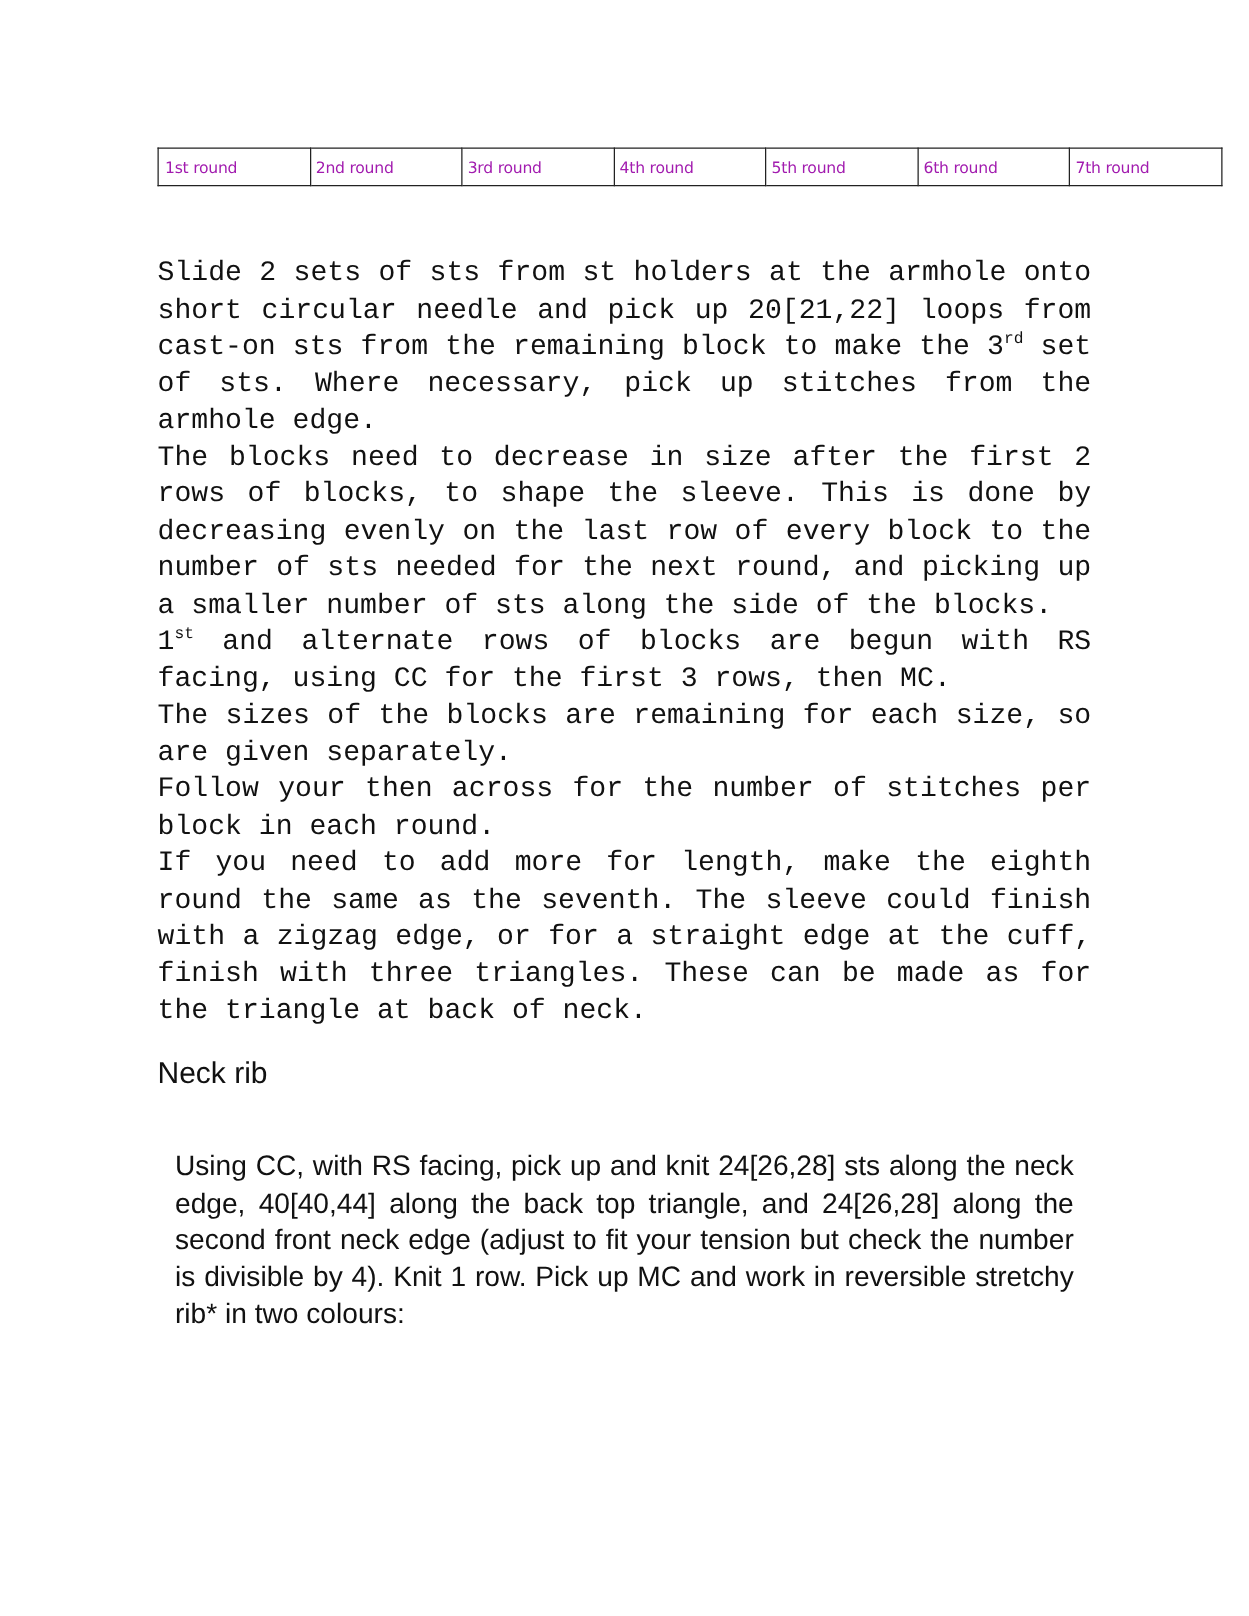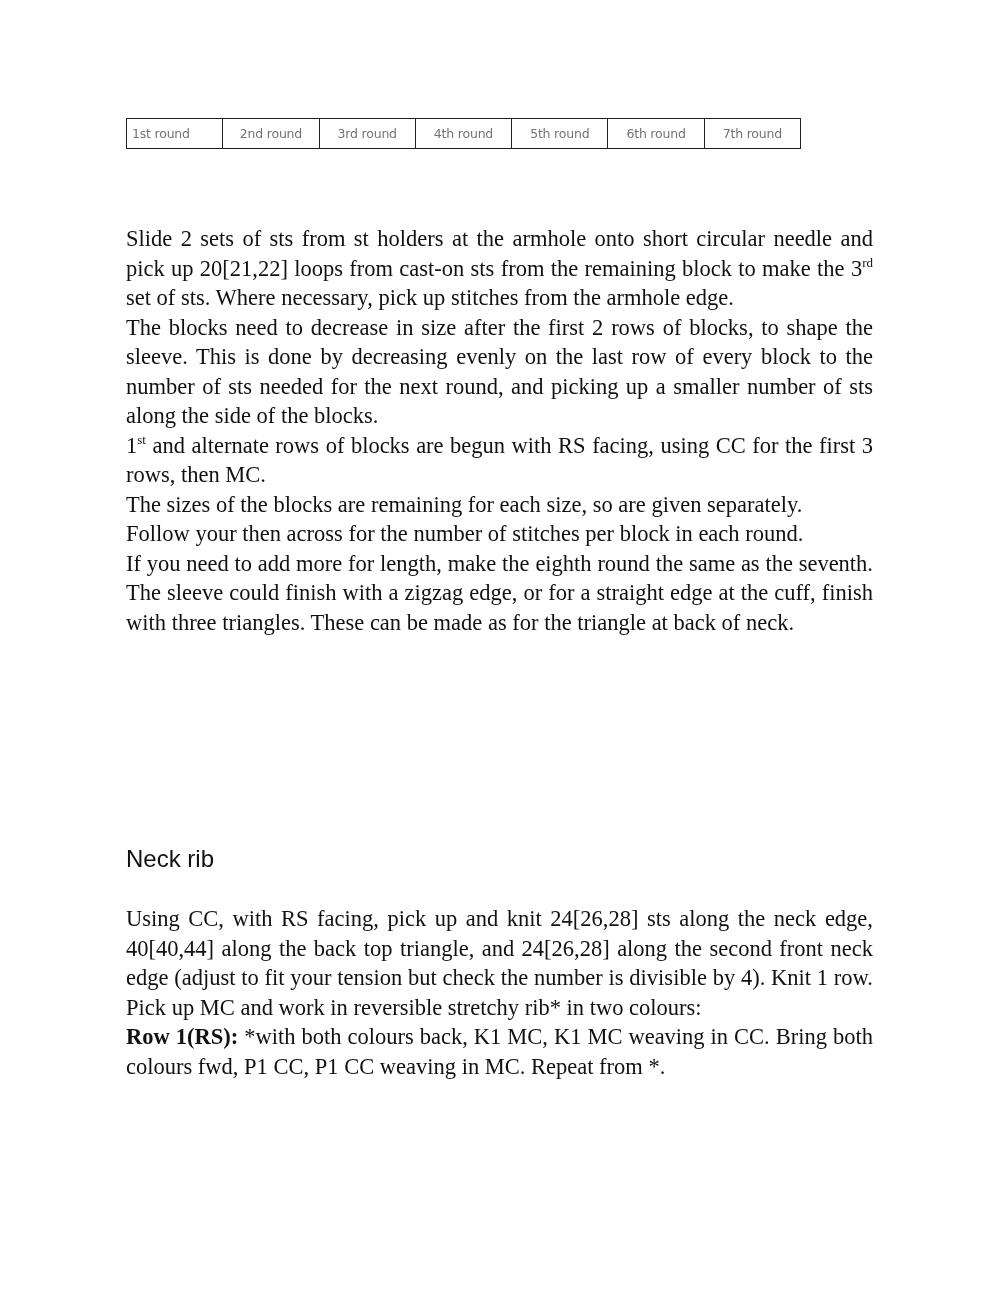--- a/index.html
+++ b/index.html
@@ -1,42 +1,42 @@
 <!DOCTYPE html>
 <html><head>
 <meta charset="utf-8">
 <style>
   html, body { margin: 0; padding: 0; background: #ffffff; }
   body { width: 999px; height: 1293px; position: relative; overflow: hidden; color: #111; }
   .page { position: absolute; left: 126px; top: 118px; width: 747px; }
   table.rounds {
-    width: 675px; border-collapse: collapse; table-layout: fixed;
-    font-family: "DejaVu Sans", sans-serif; font-size: 12.5px; color: #737373;
+    width: 852px; border-collapse: collapse; table-layout: fixed;
+    font-family: "DejaVu Sans", sans-serif; font-size: 12.5px; color: #a21caf;
   }
   table.rounds td {
     border: 1.5px solid #222; height: 29px; padding: 0 4px;
-    text-align: center; white-space: nowrap; letter-spacing: -0.2px;
+    text-align: left; white-space: nowrap; letter-spacing: -0.2px;
   }
   table.rounds td:first-child { text-align: left; padding-left: 5px; }
   .body {
-    position: absolute; left: 126px; top: 224px; width: 747px;
-    font-family: Liberation Serif, serif; font-size: 22.5px; line-height: 29.5px;
+    position: absolute; left: 126px; top: 204px; width: 747px;
+    font-family: Liberation Mono, monospace; font-size: 22.5px; line-height: 29.5px;
     color: #111; transform-origin: 0 0;
   }
   .body p { margin: 0; text-align: justify; text-align-last: left; }
   sup { font-size: 13px; line-height: 0; vertical-align: 9px; }
   .heading {
     position: absolute; left: 126px; top: 845px;
     font-family: "Liberation Sans", sans-serif; font-size: 24px; color: #111;
   }
   .body2 {
     position: absolute; left: 126px; top: 904px; width: 747px;
     font-family: "Liberation Sans", sans-serif; font-size: 22.5px; line-height: 29.5px; color: #111;
   }
-  .body2 p { margin: 0; text-align: justify; text-align-last: left; font-family: Liberation Serif, serif; }
+  .body2 p { margin: 14px; text-align: justify; text-align-last: left; }
   b { font-weight: bold; }
 </style>
 </head>
 <body>
 
 <div class="page">
   <table class="rounds">
     <tbody>
         <tr>
       <td>1st round</td>
@@ -57,14 +57,13 @@
   <p><span>1</span><sup>st</sup><span> and alternate rows of blocks are begun with RS facing, using CC for the first 3 rows, then MC.</span></p>
   <p>The sizes of the blocks are remaining for each size, so are given separately.</p>
   <p>Follow your then across for the number of stitches per block in each round.</p>
   <p>If you need to add more for length, make the eighth round the same as the seventh. The sleeve could finish with a zigzag edge, or for a straight edge at the cuff, finish with three triangles. These can be made as for the triangle at back of neck.</p>
 </div>
 
 <div class="heading">Neck rib</div>
 
 <div class="body2">
   <p>Using CC, with RS facing, pick up and knit 24[26,28] sts along the neck edge, 40[40,44] along the back top triangle, and 24[26,28] along the second front neck edge (adjust to fit your tension but check the number is divisible by 4). Knit 1 row. Pick up MC and work in reversible stretchy rib* in two colours:</p>
-  <p><b>Row 1(RS):</b><span> *with both colours back, K1 MC, K1 MC weaving in CC. Bring both colours fwd, P1 CC, P1 CC weaving in MC. Repeat from *.</span></p>
 </div>
 
 </body></html>

